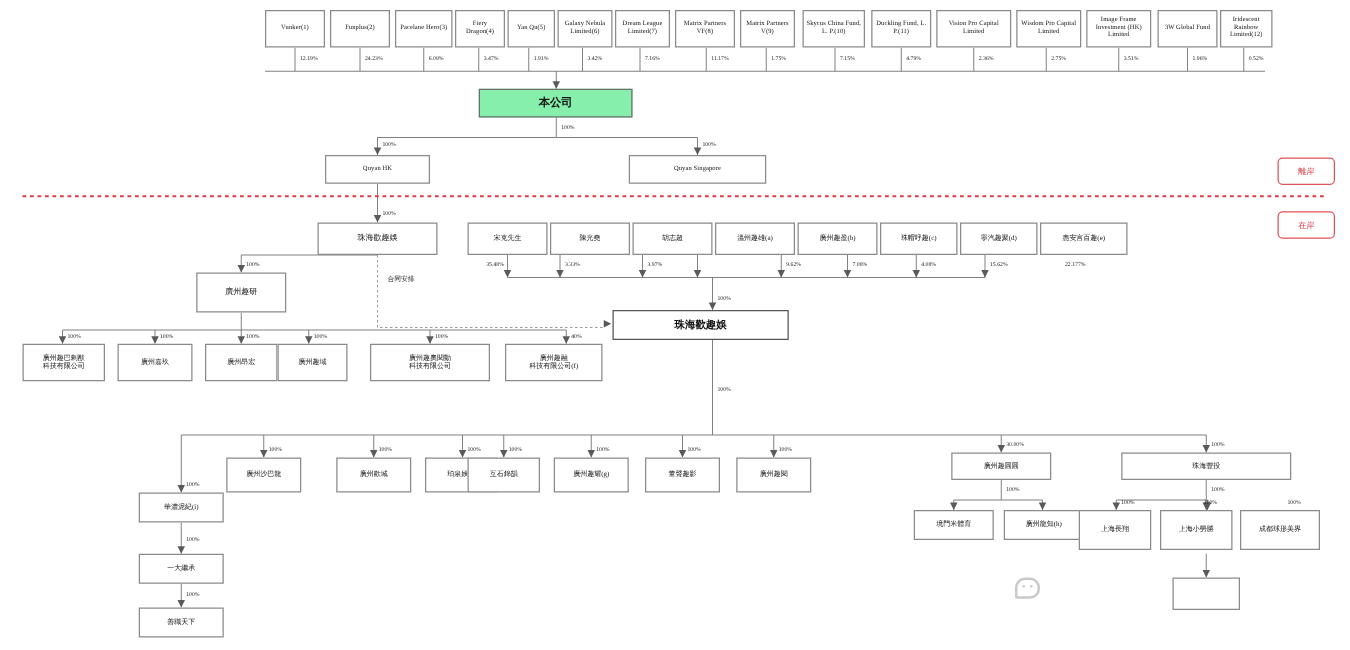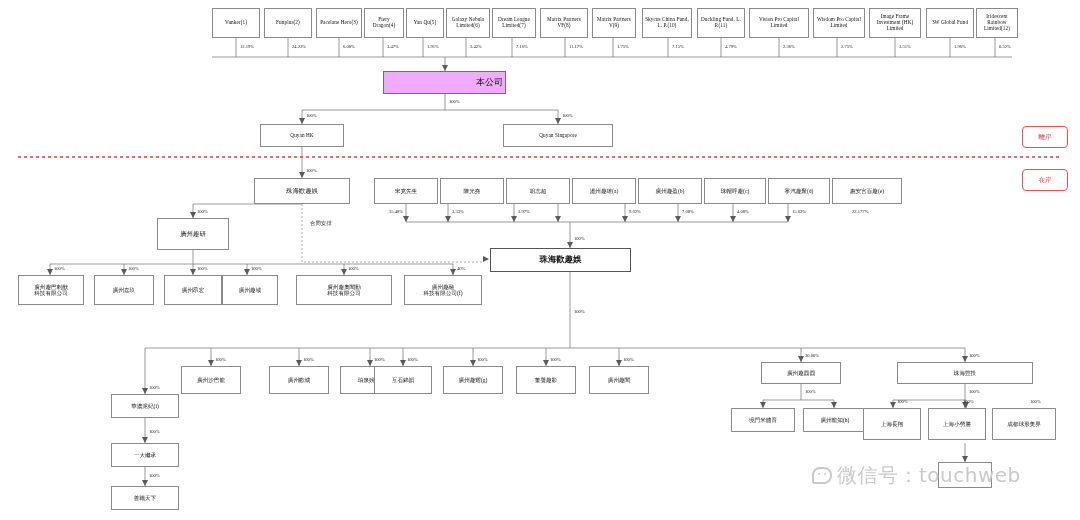--- a/index.html
+++ b/index.html
@@ -23,23 +23,23 @@
     line-height:1.15;
     padding:1px 2px;
     color:#111;
   }
   .node span{display:block;width:100%;}
   .n-en{font-size:5.2px;letter-spacing:.1px;}
   .n-cn{font-size:6.4px;}
   .n-cn-sm{font-size:5.6px;}
 
   .company-main{
-    background:#f0abfc;
+    background:#86efac;
     border:1px solid #6f6f6f;
-    font-size:9px;font-weight:normal;text-align:right;
+    font-size:9px;font-weight:bold;
   }
   .opco{
     border:1.6px solid #555;
     font-size:8.4px;font-weight:bold;
   }
 
   .pct{
     position:absolute;
     font-size:4.6px;
     color:#222;
@@ -497,16 +497,15 @@
     <span>成都球形美界</span>
     </div>
   <div class="pct" style="left:1030px;top:399px;">100%</div>
 
   <div class="node n-cn-sm" style="left:938px;top:462px;width:54px;height:26px;">
     <span></span>
     </div>
 
   <div class="watermark" style="left:812px;top:462px;">
     <span class="wm-logo"></span>
-    <span>微信号：touchweb</span>
   </div>
 
 </div>
 
 </body></html>

